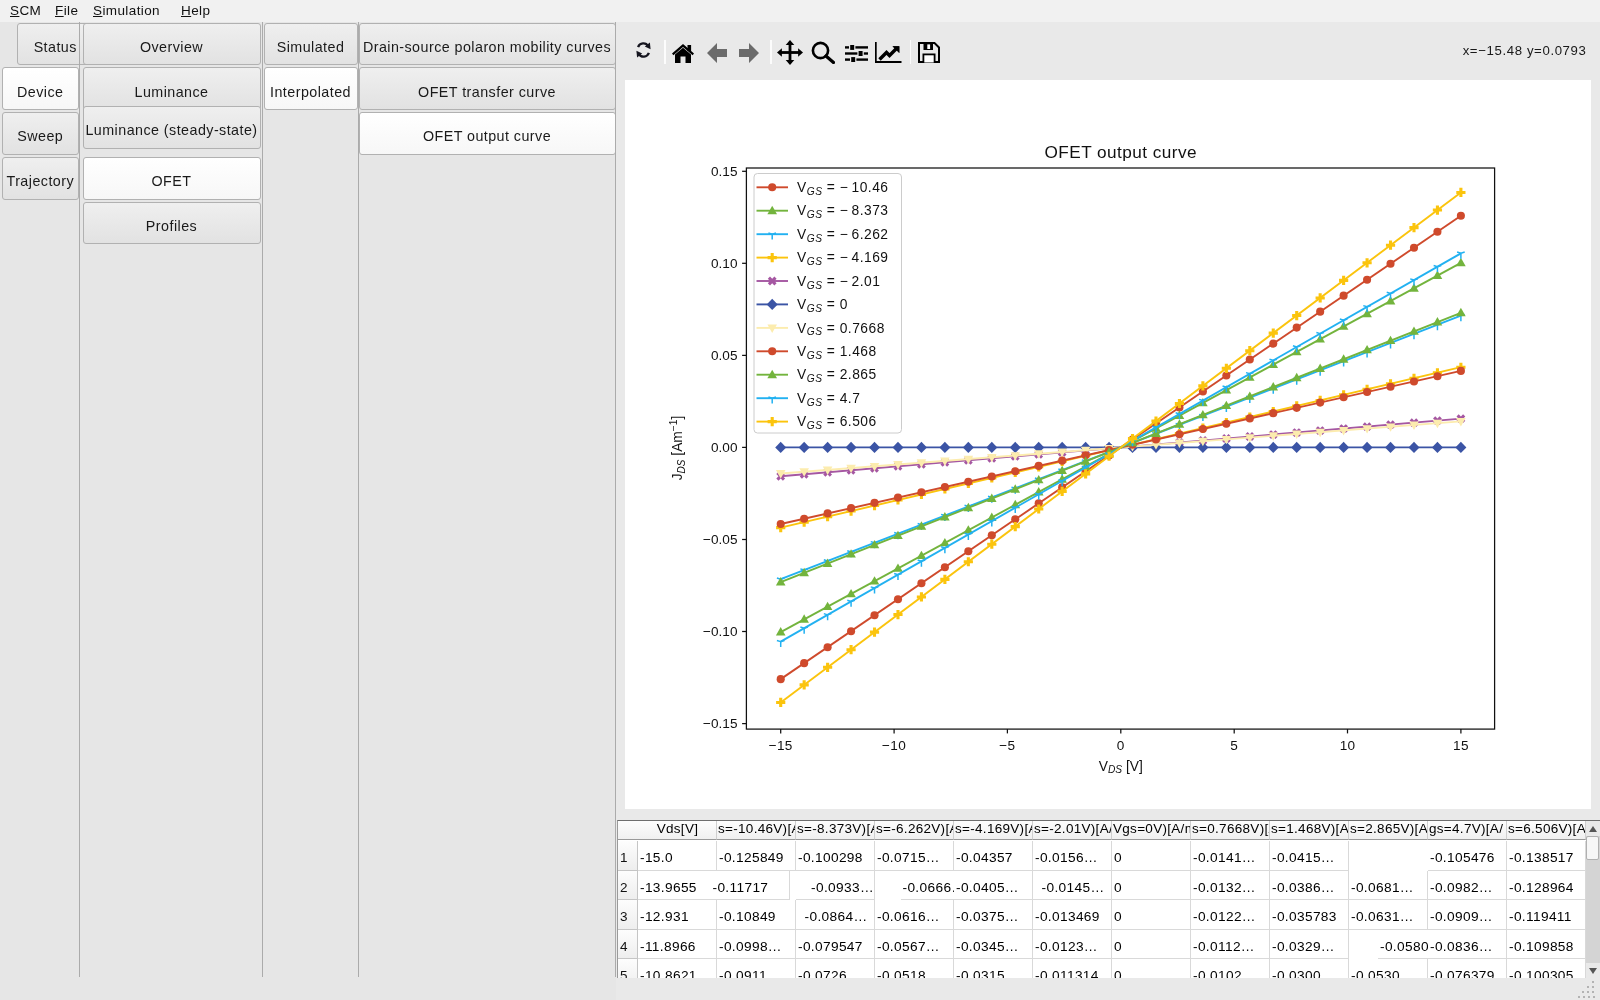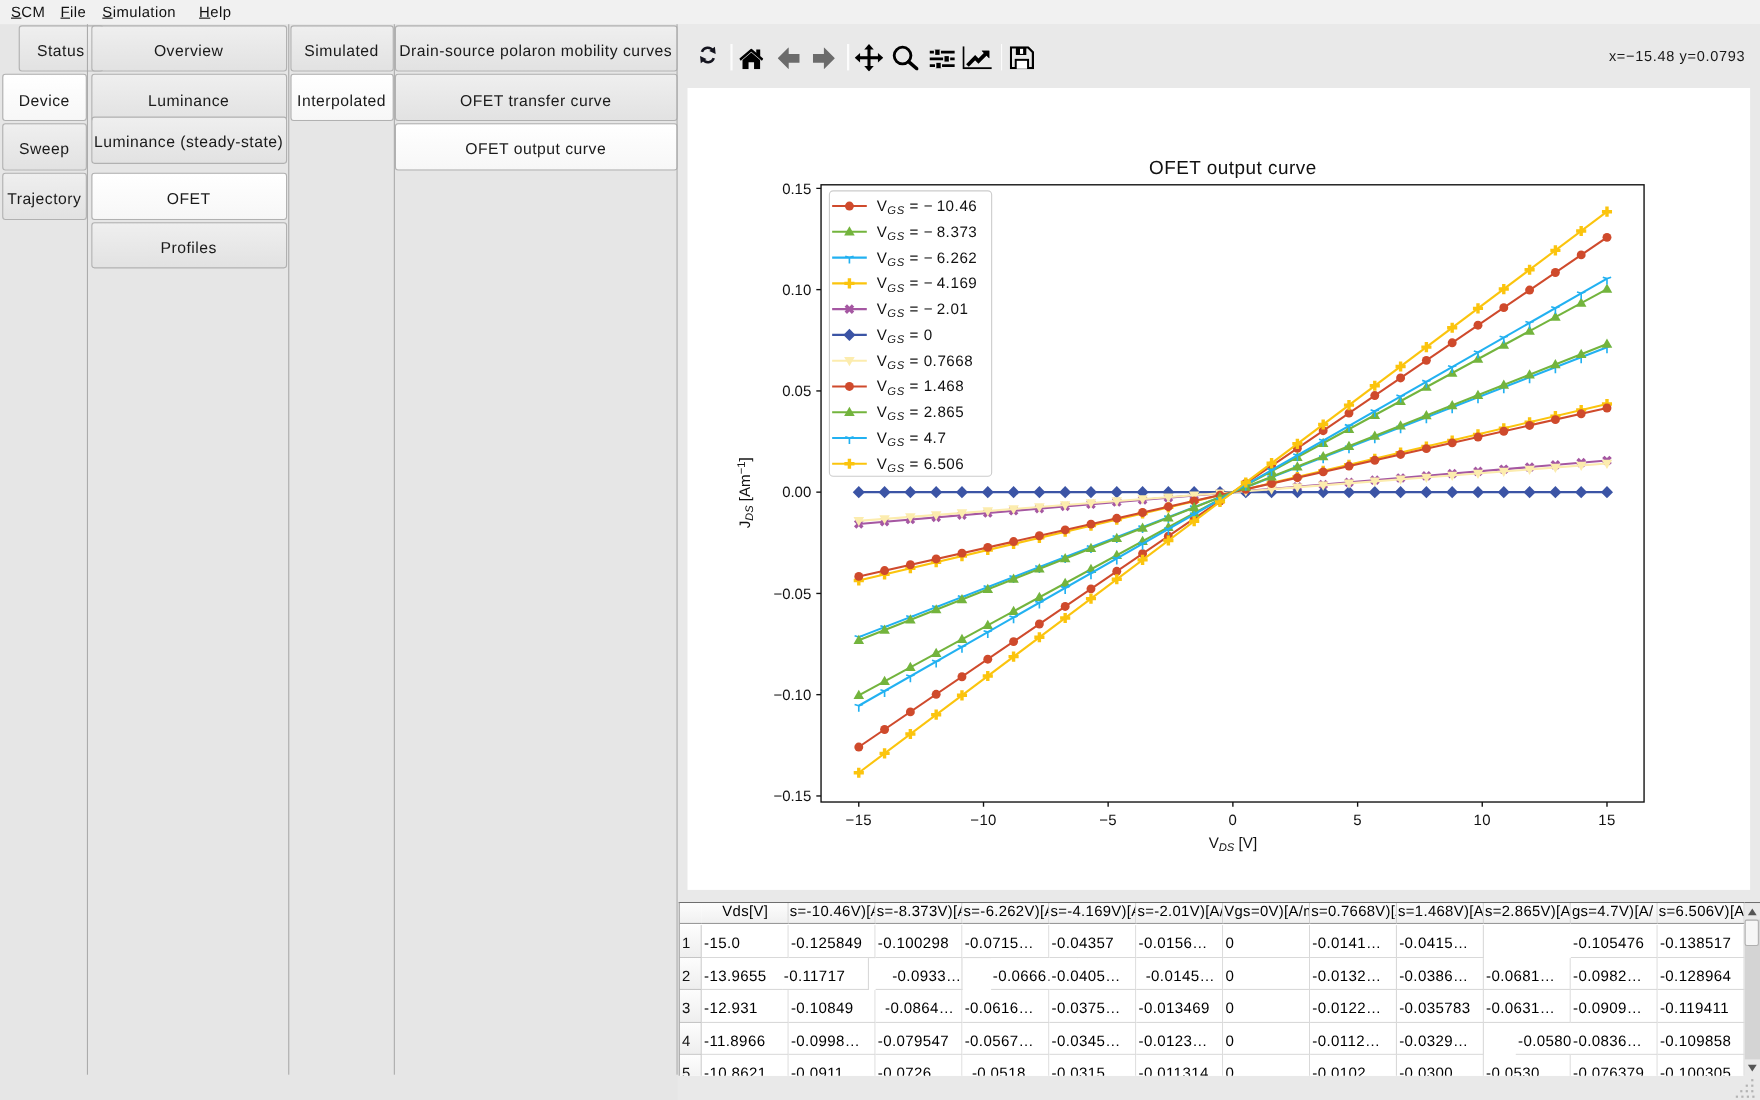--- a/index.html
+++ b/index.html
@@ -611,21 +611,21 @@
 <div class="td" style="left:652.5px;width:79px;">-0.0329…</div>
 <div class="td" style="left:731.5px;width:79px;margin-left:29px;">-0.058054</div>
 <div class="td" style="left:810.5px;width:79px;">-0.0836…</div>
 <div class="td" style="left:889.5px;width:79px;">-0.109858</div>
 </div>
 <div class="trow" style="top:138.9px;">
 <div class="rn" style="left:0;width:20.5px;">5</div>
 <div class="td" style="left:20.5px;width:79px;">-10.8621</div>
 <div class="td" style="left:99.5px;width:79px;">-0.0911…</div>
 <div class="td" style="left:178.5px;width:79px;">-0.0726…</div>
-<div class="td" style="left:257.5px;width:79px;text-align:center;">-0.0518…</div>
+<div class="td" style="left:257.5px;width:79px;">-0.0518…</div>
 <div class="td" style="left:336.5px;width:79px;">-0.0315…</div>
 <div class="td" style="left:415.5px;width:79px;">-0.011314</div>
 <div class="td" style="left:494.5px;width:79px;">0</div>
 <div class="td" style="left:573.5px;width:79px;">-0.0102…</div>
 <div class="td" style="left:652.5px;width:79px;">-0.0300…</div>
 <div class="td" style="left:731.5px;width:79px;">-0.0530…</div>
 <div class="td" style="left:810.5px;width:79px;">-0.076379</div>
 <div class="td" style="left:889.5px;width:79px;">-0.100305</div>
 </div>
 </div>

